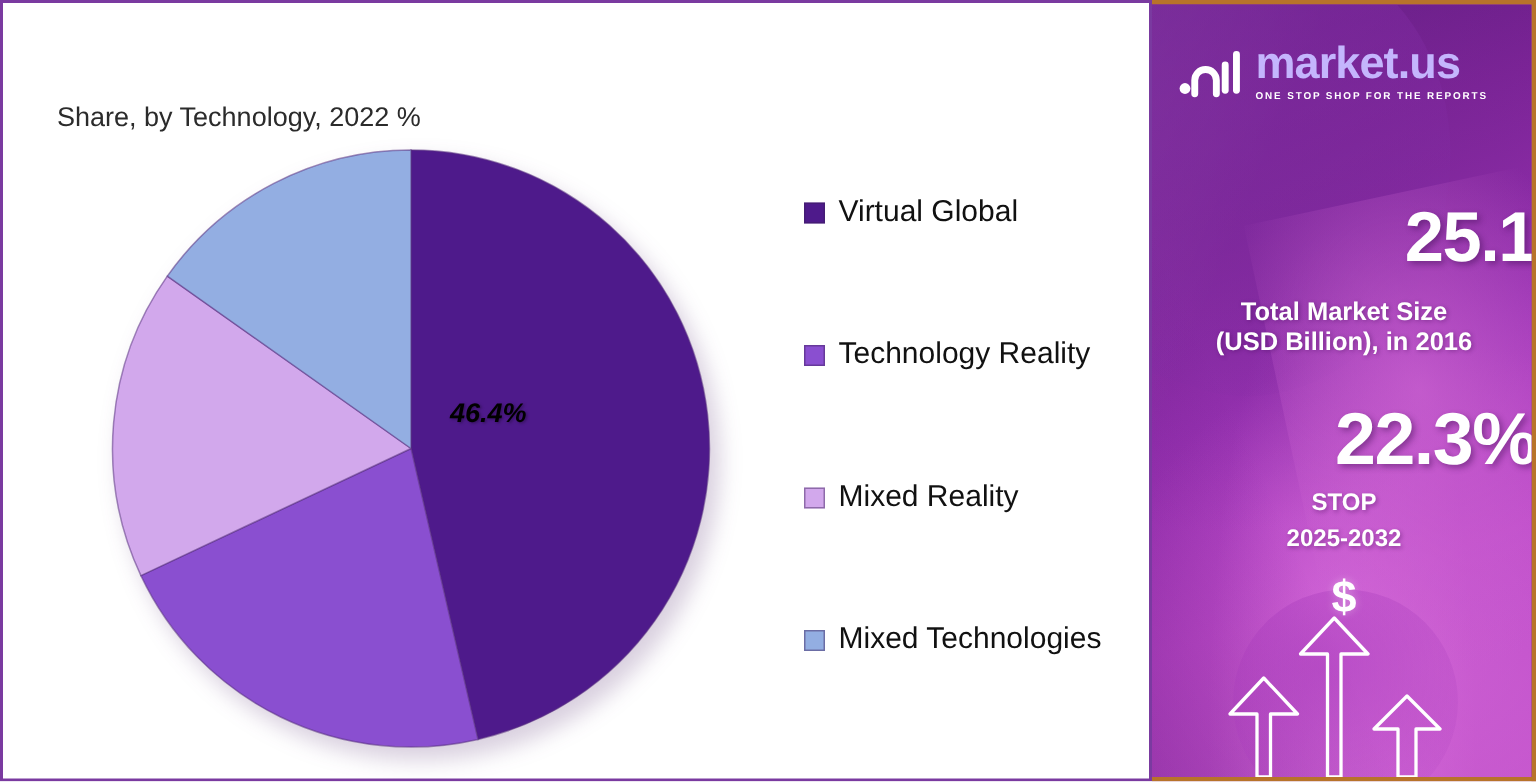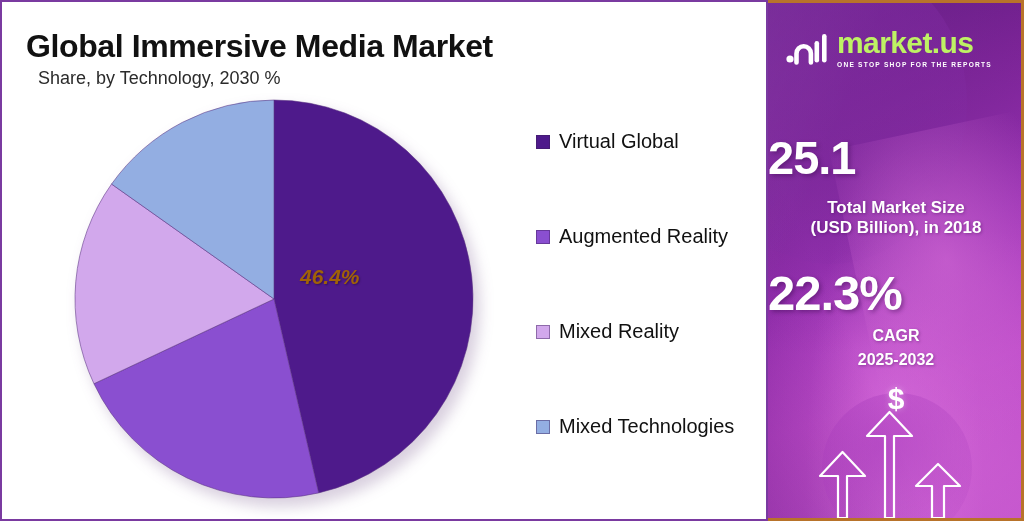--- a/index.html
+++ b/index.html
@@ -73,24 +73,24 @@
   }
   .pie-svg {
     position: absolute;
     left: 0;
     top: 0;
   }
   .pie-label {
     position: absolute;
     left: 226px;
     top: 166px;
-    font-size: 21px;
+    font-size: 18px;
     font-weight: bold;
     font-style: italic;
-    color: #a16207;
+    color: #000000;
     text-shadow: 1px 1px 2px rgba(0,0,0,0.35);
     white-space: nowrap;
     text-align: right;
   }
 
   
   .legend {
     position: absolute;
     left: 534px;
     top: 128px;
@@ -192,38 +192,38 @@
     flex: 0 0 44px;
   }
   .logo-text-wrap {
     display: flex;
     flex-direction: column;
     align-items: flex-start;
   }
   .logo-wordmark {
     font-size: 30px;
     font-weight: bold;
-    color: #bef264;
+    color: #c4b5fd;
     line-height: 1;
     letter-spacing: -0.6px;
   }
   .logo-tagline {
     font-size: 6.6px;
     color: #ffffff;
     letter-spacing: 1.25px;
     margin-top: 3px;
     font-weight: bold;
   }
 
   
   .stat-value {
     position: absolute;
     width: 256px;
     left: 0;
-    text-align: left;
+    text-align: right;
     color: #ffffff;
     font-weight: bold;
     text-shadow: 2px 2px 4px rgba(60,10,80,0.45);
   }
   .stat-size {
     top: 131px;
     font-size: 47px;
     line-height: 1;
     letter-spacing: -1px;
   }
@@ -276,23 +276,22 @@
     text-shadow: 0 0 6px rgba(255,255,255,0.35);
   }
 </style>
 </head>
 <body>
 
 <div id="infographic">
 
   <div class="chart-panel">
 
-    <div class="chart-title">Global Immersive Media Market</div>
-
-    <div class="chart-subtitle">Share, by Technology, 2030 %</div>
+
+    <div class="chart-subtitle">Share, by Technology, 2022 %</div>
 
     <div class="pie-wrap">
       <div class="pie-shadow"></div>
       <svg class="pie-svg" width="400" height="400" viewBox="0 0 400 400">
         <g id="pie-slices">
             <path d="M 200 200 L 200.00 1.00 A 199 199 0 0 1 244.63 393.93 Z" fill="#4E1A8B" stroke="rgba(90,50,130,0.55)" stroke-width="1"></path>
             <path d="M 200 200 L 244.63 393.93 A 199 199 0 0 1 19.94 284.73 Z" fill="#8A4FD0" stroke="rgba(90,50,130,0.55)" stroke-width="1"></path>
             <path d="M 200 200 L 19.94 284.73 A 199 199 0 0 1 37.55 85.06 Z" fill="#D2A8EC" stroke="rgba(90,50,130,0.55)" stroke-width="1"></path>
             <path d="M 200 200 L 37.55 85.06 A 199 199 0 0 1 200.00 1.00 Z" fill="#93AEE2" stroke="rgba(90,50,130,0.55)" stroke-width="1"></path>
           </g>
@@ -300,21 +299,21 @@
       <div class="pie-label">46.4%</div>
     </div>
 
     <div class="legend">
       <div class="legend-item" style="top:0px;left:0px;">
         <span class="legend-swatch" style="background:#4E1A8B"></span>
         <span class="legend-label">Virtual Global</span>
       </div>
       <div class="legend-item" style="top:95px;left:0px;">
         <span class="legend-swatch" style="background:#8A4FD0"></span>
-        <span class="legend-label">Augmented Reality</span>
+        <span class="legend-label">Technology Reality</span>
       </div>
       <div class="legend-item" style="top:190px;left:0px;">
         <span class="legend-swatch" style="background:#D2A8EC"></span>
         <span class="legend-label">Mixed Reality</span>
       </div>
       <div class="legend-item" style="top:285px;left:0px;">
         <span class="legend-swatch" style="background:#93AEE2"></span>
         <span class="legend-label">Mixed Technologies</span>
       </div>
     </div>
@@ -336,26 +335,26 @@
       <div class="logo-text-wrap">
         <div class="logo-wordmark">market.us</div>
         <div class="logo-tagline">ONE STOP SHOP FOR THE REPORTS</div>
       </div>
     </div>
 
     <div class="stat-value stat-size">25.1</div>
 
     <div class="stat-caption stat-size-caption">
       <div>Total Market Size</div>
-      <div>(USD Billion), in 2018</div>
+      <div>(USD Billion), in 2016</div>
     </div>
 
     <div class="stat-value stat-cagr">22.3%</div>
 
-    <div class="stat-caption stat-cagr-caption">CAGR</div>
+    <div class="stat-caption stat-cagr-caption">STOP</div>
 
     <div class="stat-caption stat-cagr-years">2025-2032</div>
 
     <div class="arrows">
       <div class="dollar">$</div>
       <svg width="256" height="150" viewBox="0 0 256 150">
         <g fill="none" stroke="#ffffff" stroke-width="2.2" stroke-linejoin="round">
           <path d="M70 150 V108 H52 L74.5 84 L97 108 H79 V150 Z"></path>
           <path d="M117 150 V68 H99 L121.5 44 L144 68 H126 V150 Z"></path>
           <path d="M164 150 V118 H148 L170 96 L192 118 H176 V150 Z"></path>

